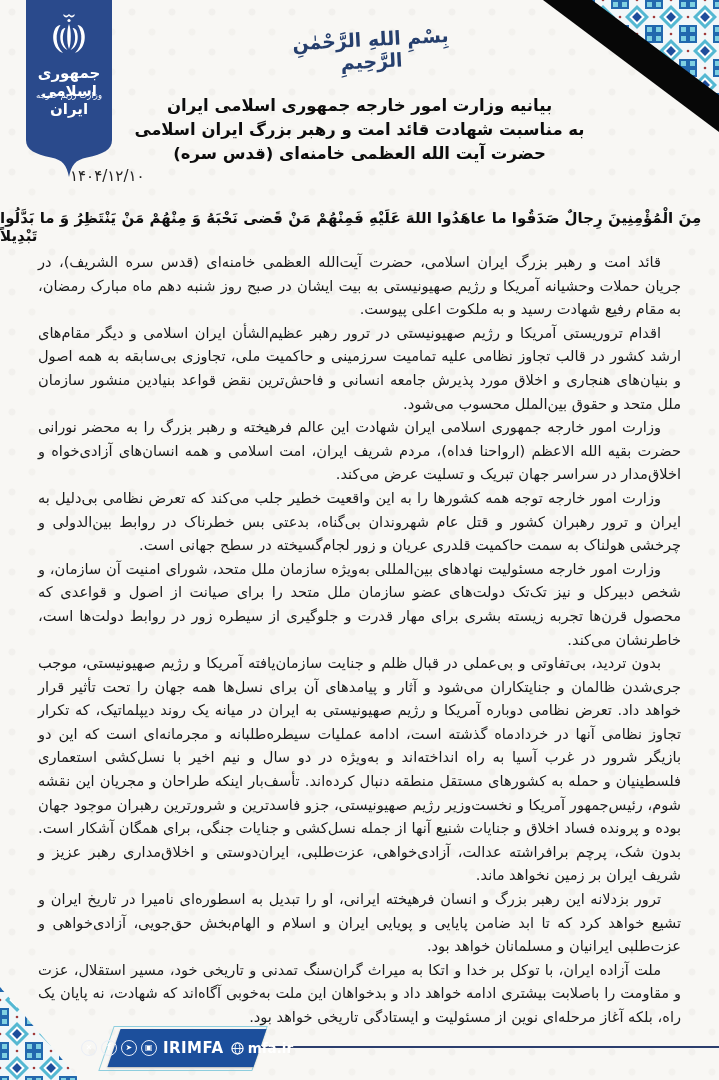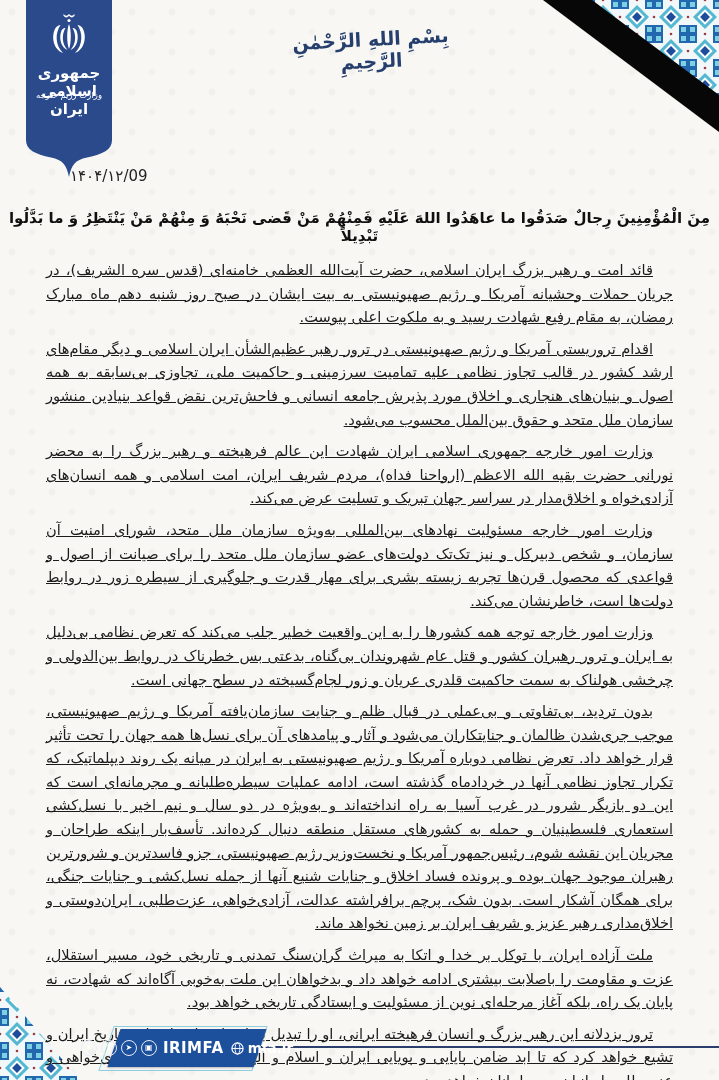--- a/index.html
+++ b/index.html
@@ -28,26 +28,26 @@
   .logo-text.l2{top:90px;font-size:8.5px;font-weight:normal;}
   
   .bismillah{
     position:absolute;left:282px;top:28px;width:178px;text-align:center;
     font-size:19px;font-weight:bold;color:#263f6d;transform:rotate(-3deg);
   }
   .title{position:absolute;left:0;right:0;top:94px;text-align:center;
     font-size:16.5px;line-height:24px;font-weight:bold;color:#0d0d0d;}
   .date{position:absolute;left:70px;top:167px;font-size:15px;color:#222;
     letter-spacing:5px;direction:ltr;}
-  .verse{position:absolute;left:0;right:0;top:209px;text-align:center;
+  .verse{position:absolute;left:0;right:0;top:209px;text-align:left;
     font-size:15px;font-weight:bold;color:#101010;}
   
   .body-text{position:absolute;top:250px;right:38px;left:38px;
     text-align:justify;font-size:14.6px;line-height:23.6px;color:#1b1b1b;}
-  .body-text p{margin:8px;text-indent:20px;text-decoration:underline;}
+  .body-text p{margin:0;text-indent:20px;}
   
   .footer-line{position:absolute;left:252px;right:0;top:1046px;height:2px;background:#2c3e6d;}
   .banner-outline{position:absolute;left:106px;top:1026px;width:152px;height:43px;
     border:1px solid #8ecede;transform:skewX(-19deg);}
   .footer-banner{position:absolute;left:114px;top:1029px;width:146px;height:38px;
     background:#1c4f9c;transform:skewX(-19deg);box-shadow:0 1px 2px rgba(0,0,0,.25);}
   .footer-inner{transform:skewX(19deg);height:100%;display:flex;align-items:center;
     justify-content:center;gap:4px;direction:ltr;padding:0 4px;}
   .soc{width:14px;height:14px;border:1.2px solid #e9eef7;border-radius:50%;
     color:#fff;font-size:8px;font-weight:bold;display:flex;align-items:center;
@@ -116,34 +116,39 @@
       <path d="M3.6,-12 C7.5,-5 7,4 1.5,10 C8,7.5 10.5,-2 7.5,-9.5 C6.3,-11.5 5,-12.3 3.6,-12"></path>
       <path d="M-8.5,-15 C-14,-7 -14,5 -6,13 C-15,10 -18.5,-3 -13.5,-12 C-12,-14 -10,-15 -8.5,-15"></path>
       <path d="M8.5,-15 C14,-7 14,5 6,13 C15,10 18.5,-3 13.5,-12 C12,-14 10,-15 8.5,-15"></path>
     </g>
   </svg>
   <div class="logo-text l1">جمهوری اسلامی ایران</div>
   <div class="logo-text l2">وزارت رژیم خارجه</div>
 
   <div class="bismillah">بِسْمِ اللهِ الرَّحْمٰنِ الرَّحِیمِ</div>
 
+  <div class="title">
+    <div>بیانیه وزارت امور خارجه جمهوری اسلامی ایران</div>
+    <div>به مناسبت شهادت قائد امت و رهبر بزرگ ایران اسلامی</div>
+    <div>حضرت آیت الله العظمی خامنه‌ای (قدس سره)</div>
+  </div>
 
-  <div class="date">۱۴۰۴/۱۲/09</div>
+  <div class="date">۱۴۰۴/۱۲/۱۰</div>
 
   <div class="verse">مِنَ الْمُؤْمِنِینَ رِجالٌ صَدَقُوا ما عاهَدُوا اللهَ عَلَیْهِ فَمِنْهُمْ مَنْ قَضی نَحْبَهُ وَ مِنْهُمْ مَنْ یَنْتَظِرُ وَ ما بَدَّلُوا تَبْدِیلاً</div>
 
   <div class="body-text">
     <p>قائد امت و رهبر بزرگ ایران اسلامی، حضرت آیت‌الله العظمی خامنه‌ای (قدس سره الشریف)، در جریان حملات وحشیانه آمریکا و رژیم صهیونیستی به بیت ایشان در صبح روز شنبه دهم ماه مبارک رمضان، به مقام رفیع شهادت رسید و به ملکوت اعلی پیوست.</p>
     <p>اقدام تروریستی آمریکا و رژیم صهیونیستی در ترور رهبر عظیم‌الشأن ایران اسلامی و دیگر مقام‌های ارشد کشور در قالب تجاوز نظامی علیه تمامیت سرزمینی و حاکمیت ملی، تجاوزی بی‌سابقه به همه اصول و بنیان‌های هنجاری و اخلاق مورد پذیرش جامعه انسانی و فاحش‌ترین نقض قواعد بنیادین منشور سازمان ملل متحد و حقوق بین‌الملل محسوب می‌شود.</p>
     <p>وزارت امور خارجه جمهوری اسلامی ایران شهادت این عالم فرهیخته و رهبر بزرگ را به محضر نورانی حضرت بقیه الله الاعظم (ارواحنا فداه)، مردم شریف ایران، امت اسلامی و همه انسان‌های آزادی‌خواه و اخلاق‌مدار در سراسر جهان تبریک و تسلیت عرض می‌کند.</p>
+    <p>وزارت امور خارجه توجه همه کشورها را به این واقعیت خطیر جلب می‌کند که تعرض نظامی بی‌دلیل به ایران و ترور رهبران کشور و قتل عام شهروندان بی‌گناه، بدعتی بس خطرناک در روابط بین‌الدولی و چرخشی هولناک به سمت حاکمیت قلدری عریان و زور لجام‌گسیخته در سطح جهانی است.</p>
     <p>وزارت امور خارجه مسئولیت نهادهای بین‌المللی به‌ویژه سازمان ملل متحد، شورای امنیت آن سازمان، و شخص دبیرکل و نیز تک‌تک دولت‌های عضو سازمان ملل متحد را برای صیانت از اصول و قواعدی که محصول قرن‌ها تجربه زیسته بشری برای مهار قدرت و جلوگیری از سیطره زور در روابط دولت‌ها است، خاطرنشان می‌کند.</p>
-    <p>وزارت امور خارجه توجه همه کشورها را به این واقعیت خطیر جلب می‌کند که تعرض نظامی بی‌دلیل به ایران و ترور رهبران کشور و قتل عام شهروندان بی‌گناه، بدعتی بس خطرناک در روابط بین‌الدولی و چرخشی هولناک به سمت حاکمیت قلدری عریان و زور لجام‌گسیخته در سطح جهانی است.</p>
     <p>بدون تردید، بی‌تفاوتی و بی‌عملی در قبال ظلم و جنایت سازمان‌یافته آمریکا و رژیم صهیونیستی، موجب جری‌شدن ظالمان و جنایتکاران می‌شود و آثار و پیامدهای آن برای نسل‌ها همه جهان را تحت تأثیر قرار خواهد داد. تعرض نظامی دوباره آمریکا و رژیم صهیونیستی به ایران در میانه یک روند دیپلماتیک، که تکرار تجاوز نظامی آنها در خردادماه گذشته است، ادامه عملیات سیطره‌طلبانه و مجرمانه‌ای است که این دو بازیگر شرور در غرب آسیا به راه انداخته‌اند و به‌ویژه در دو سال و نیم اخیر با نسل‌کشی استعماری فلسطینیان و حمله به کشورهای مستقل منطقه دنبال کرده‌اند. تأسف‌بار اینکه طراحان و مجریان این نقشه شوم، رئیس‌جمهور آمریکا و نخست‌وزیر رژیم صهیونیستی، جزو فاسدترین و شرورترین رهبران موجود جهان بوده و پرونده فساد اخلاق و جنایات شنیع آنها از جمله نسل‌کشی و جنایات جنگی، برای همگان آشکار است. بدون شک، پرچم برافراشته عدالت، آزادی‌خواهی، عزت‌طلبی، ایران‌دوستی و اخلاق‌مداری رهبر عزیز و شریف ایران بر زمین نخواهد ماند.</p>
+    <p>ترور بزدلانه این رهبر بزرگ و انسان فرهیخته ایرانی، او را تبدیل به اسطوره‌ای نامیرا در تاریخ ایران و تشیع خواهد کرد که تا ابد ضامن پایایی و پویایی ایران و اسلام و الهام‌بخش حق‌جویی، آزادی‌خواهی و عزت‌طلبی ایرانیان و مسلمانان خواهد بود.</p>
     <p>ملت آزاده ایران، با توکل بر خدا و اتکا به میراث گران‌سنگ تمدنی و تاریخی خود، مسیر استقلال، عزت و مقاومت را باصلابت بیشتری ادامه خواهد داد و بدخواهان این ملت به‌خوبی آگاه‌اند که شهادت، نه پایان یک راه، بلکه آغاز مرحله‌ای نوین از مسئولیت و ایستادگی تاریخی خواهد بود.</p>
-    <p>ترور بزدلانه این رهبر بزرگ و انسان فرهیخته ایرانی، او را تبدیل به اسطوره‌ای نامیرا در تاریخ ایران و تشیع خواهد کرد که تا ابد ضامن پایایی و پویایی ایران و اسلام و الهام‌بخش حق‌جویی، آزادی‌خواهی و عزت‌طلبی ایرانیان و مسلمانان خواهد بود.</p>
   </div>
 
   <div class="footer-line"></div>
   <div class="banner-outline"></div>
   <div class="footer-banner">
     <div class="footer-inner">
       <span class="soc">✕</span>
       <span class="soc">f</span>
       <span class="soc">➤</span>
       <span class="soc">▣</span>

